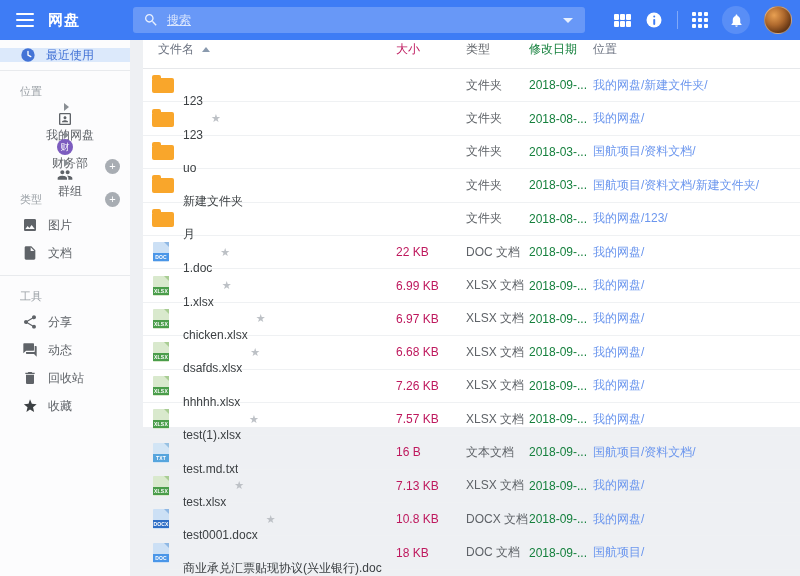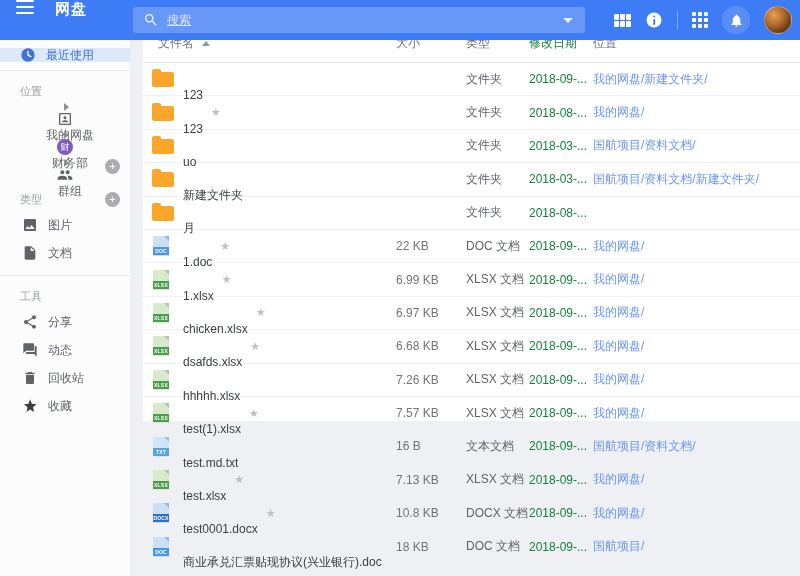--- a/index.html
+++ b/index.html
@@ -1,20 +1,20 @@
 <!DOCTYPE html>
 <html><head>
 <meta charset="utf-8">
 <style>
   * { margin:0; padding:0; box-sizing:border-box; }
   html,body { width:800px; height:576px; overflow:hidden; }
   body { font-family:"Liberation Sans","DejaVu Sans",sans-serif; background:#eef0f3; font-size:12px; color:#3c4043; }
 
   
-  .appbar { position:absolute; left:0; top:0; width:800px; height:40px; background:#3e7cf5; display:flex; align-items:flex-start; z-index:10;gap:7px; }
+  .appbar { position:absolute; left:0; top:0; width:800px; height:40px; background:#3e7cf5; display:flex; align-items:center; z-index:10; }
   .hamburger { width:18px; height:14px; margin-left:16px; display:flex; flex-direction:column; justify-content:space-between; cursor:pointer; }
   .hamburger span { display:block; height:2px; background:#fff; border-radius:1px; }
   .app-title { color:#fff; font-size:15px; font-weight:bold; margin-left:14px; letter-spacing:1px; }
   .searchbox { position:absolute; left:133px; top:7px; width:452px; height:26px; background:rgba(255,255,255,.22); border-radius:3px; display:flex; align-items:center; padding:0 10px; }
   .searchbox .ph { color:rgba(255,255,255,.75); font-size:12px; margin-left:8px; flex:1;text-decoration:underline; }
   .caret-down { width:0; height:0; border-left:5px solid transparent; border-right:5px solid transparent; border-top:5px solid rgba(255,255,255,.85); margin-right:2px; }
   .appbar-right { position:absolute; right:8px; top:0; height:40px; display:flex; align-items:center; gap:14px; }
   .abtn { display:flex; align-items:center; justify-content:center; cursor:pointer; }
   .vdivider { width:1px; height:18px; background:rgba(255,255,255,.35); }
   .bell-wrap { width:28px; height:28px; border-radius:50%; background:rgba(255,255,255,.14); display:flex; align-items:center; justify-content:center; }
@@ -29,25 +29,25 @@
   .side-sec { height:24px; display:flex; align-items:center; padding-left:20px; color:#9aa0a6; font-size:11px; position:relative; }
   .side-divider { height:1px; background:#e8eaed; margin:8px 0; }
   .tri { width:0; height:0; border-top:4px solid transparent; border-bottom:4px solid transparent; border-left:5px solid #8a8f94; margin-left:9px; margin-right:6px; }
   .s-icon { width:16px; height:16px; flex:0 0 16px; }
   .loc-item { padding-left:0;flex-direction:column; }
   .plain-item { padding-left:22px; }
   .badge-circle { width:16px; height:16px; border-radius:50%; background:#7c5cbf; color:#fff; font-size:9px; display:flex; align-items:center; justify-content:center; flex:0 0 16px; }
   .plus-btn { position:absolute; right:10px; width:15px; height:15px; border-radius:50%; background:#a8adb3; color:#fff; display:flex; align-items:center; justify-content:center; font-size:11px; line-height:1; cursor:pointer; }
 
   
-  .main { position:absolute; left:143px; top:25px; width:657px; height:396px; background:#fff; }
+  .main { position:absolute; left:143px; top:31px; width:657px; height:396px; background:#fff; }
   .thead { display:flex; height:38px; align-items:center; border-bottom:1px solid #e6e8eb; color:#6b7280; }
   .trow { display:flex; height:33.4px; align-items:center; border-bottom:1px solid #eff1f3; cursor:pointer; }
   .c-name { flex:0 0 253px; padding-left:9px; display:flex; align-items:center; overflow:hidden; white-space:nowrap; }
-  .c-size { flex:0 0 70px; color:#737373; }
+  .c-size { flex:0 0 70px; color:#be185d; }
   .c-type { flex:0 0 63px; color:#5f6368; }
   .c-date { flex:0 0 64px; color:#15803d; }
   .c-loc  { flex:1; color:#6b96ee; overflow:hidden; white-space:nowrap; }
   .thead .c-name { color:#6b7280; }
   .sort-caret { width:0; height:0; border-left:4px solid transparent; border-right:4px solid transparent; border-bottom:5px solid #8a9aae; margin-left:8px; }
   .fname { margin-left:9px; color:#3c4043; overflow:hidden; text-overflow:ellipsis;margin-top:32px; }
   .star { color:#bdc1c6; font-size:11px; margin-left:8px; }
 
   
   .fi { position:relative; flex:0 0 22px; height:22px; }
@@ -289,20 +289,21 @@
       <span class="fi">
         <span class="shape fi-folder"></span>
 
       </span>
       <span class="fname">月</span>
 
     </div>
     <div class="c-size"></div>
     <div class="c-type">文件夹</div>
     <div class="c-date">2018-08-...</div>
+    <div class="c-loc">我的网盘/123/</div>
   </div>
 
   <div class="trow k-doc">
     <div class="c-name">
       <span class="fi">
         <span class="shape fi-page"></span>
         <span class="fbadge">DOC</span>
       </span>
       <span class="fname">1.doc</span>
       <span class="star">★</span>

